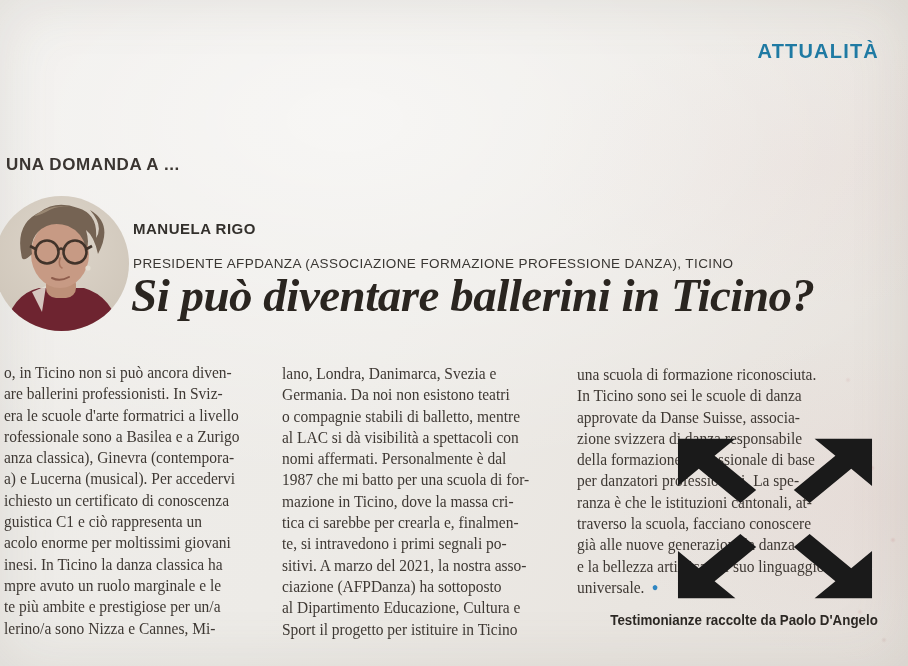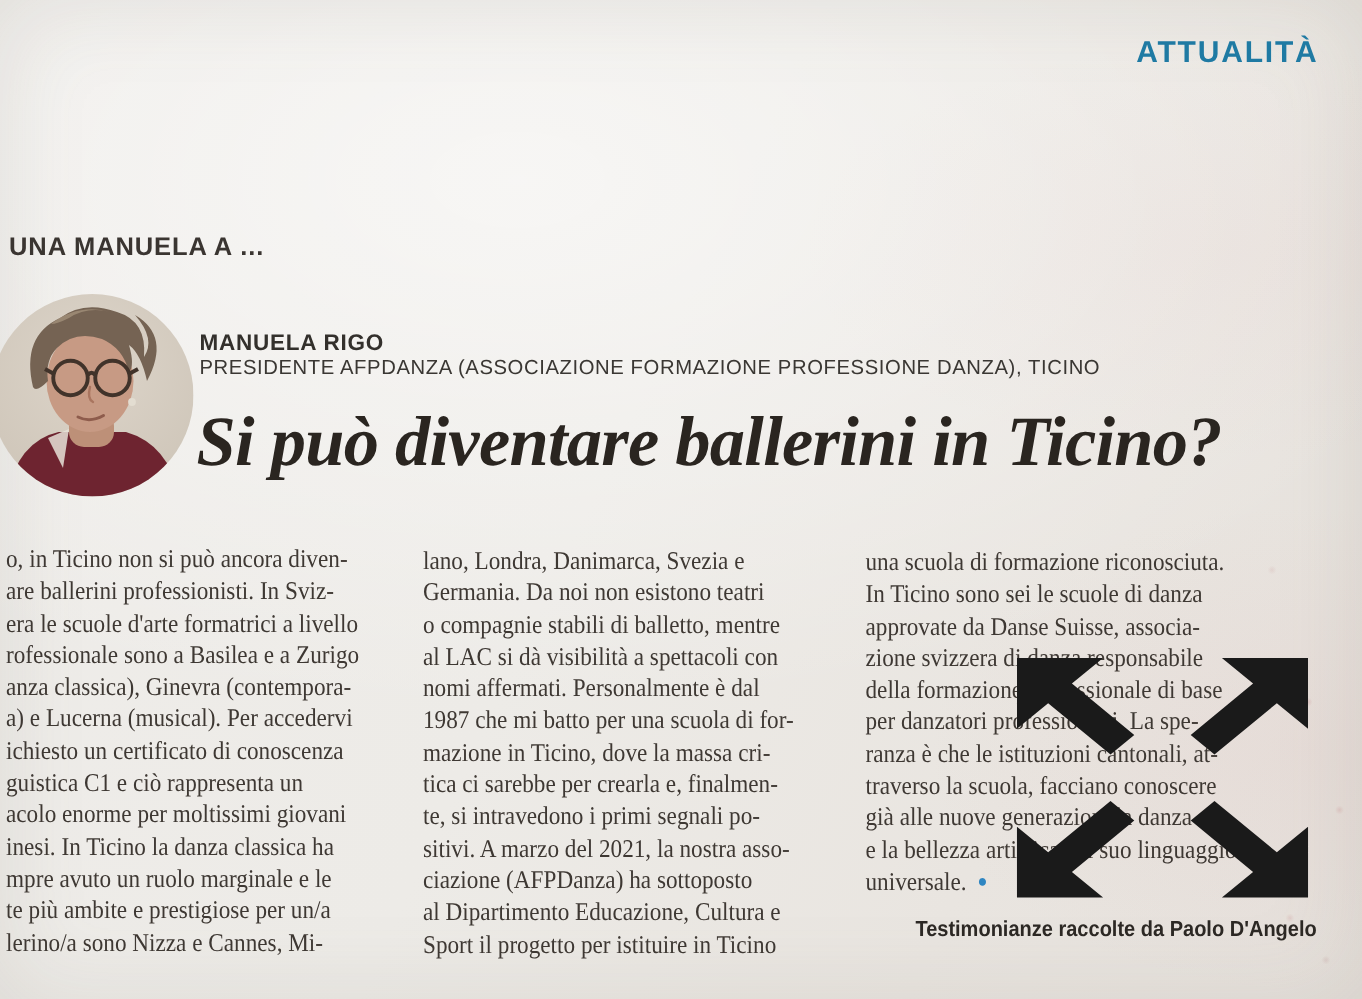--- a/index.html
+++ b/index.html
@@ -20,35 +20,35 @@
   .texture{position:absolute;inset:0;pointer-events:none;
     background:
       radial-gradient(circle 2px at 872px 468px, rgba(190,120,120,.25), transparent 3px),
       radial-gradient(circle 2px at 893px 540px, rgba(190,120,120,.22), transparent 3px),
       radial-gradient(circle 2px at 860px 612px, rgba(190,120,120,.20), transparent 3px),
       radial-gradient(circle 2px at 884px 640px, rgba(170,120,120,.18), transparent 3px),
       radial-gradient(circle 2px at 848px 380px, rgba(190,130,130,.16), transparent 3px);
   }
 
   
-  .masthead{position:absolute;top:24px;right:29px;text-align:left;}
+  .masthead{position:absolute;top:40px;right:29px;text-align:left;}
   .section{font-size:20px;font-weight:bold;letter-spacing:1.2px;color:#1f7aa3;}
   .subsection{font-size:19px;font-weight:400;letter-spacing:1.6px;color:#4470ab;margin-top:3px;}
 
   
   .kicker{position:absolute;left:6px;top:155px;font-size:17px;font-weight:bold;
     letter-spacing:.6px;color:#3a3531;}
 
   
   .portrait{position:absolute;left:-6px;top:196px;width:135px;height:135px;}
 
   
   .nameblock{position:absolute;left:133px;top:220px;color:#33302c;}
   .name{font-size:15px;font-weight:bold;letter-spacing:.5px;}
-  .role{font-size:13.5px;letter-spacing:.4px;margin-top:0;color:#3a3733;}
+  .role{font-size:13.5px;letter-spacing:.4px;margin-top:19px;color:#3a3733;}
 
   
   .headline{position:absolute;left:131px;top:268px;
     font-family:"Liberation Serif",serif;font-style:italic;font-weight:bold;
     font-size:47px;letter-spacing:-.5px;color:#2a2520;}
 
   
   .col{position:absolute;transform:scaleX(.91);transform-origin:0 0;
     font-family:"Liberation Serif",serif;font-size:17px;line-height:21.3px;
     color:#3e3833;}
@@ -71,21 +71,21 @@
 <body>
 
 <div id="page">
 
   <div class="texture"></div>
 
   <div class="masthead">
     <div class="section">ATTUALITÀ</div>
   </div>
 
-  <div class="kicker">UNA MANUELA A ...</div>
+  <div class="kicker">UNA DOMANDA A ...</div>
 
   <div class="portrait">
     <svg viewBox="0 0 135 135" width="135" height="135">
       <defs>
         <clipPath id="circleClip">
             <circle cx="67.5" cy="67.5" r="67.5"></circle>
           </clipPath>
         <radialGradient id="bgGrad" cx="50%" cy="35%" r="80%">
           <stop offset="0%" stop-color="#ddd5ca"></stop>
             <stop offset="100%" stop-color="#ccc3b6"></stop>

